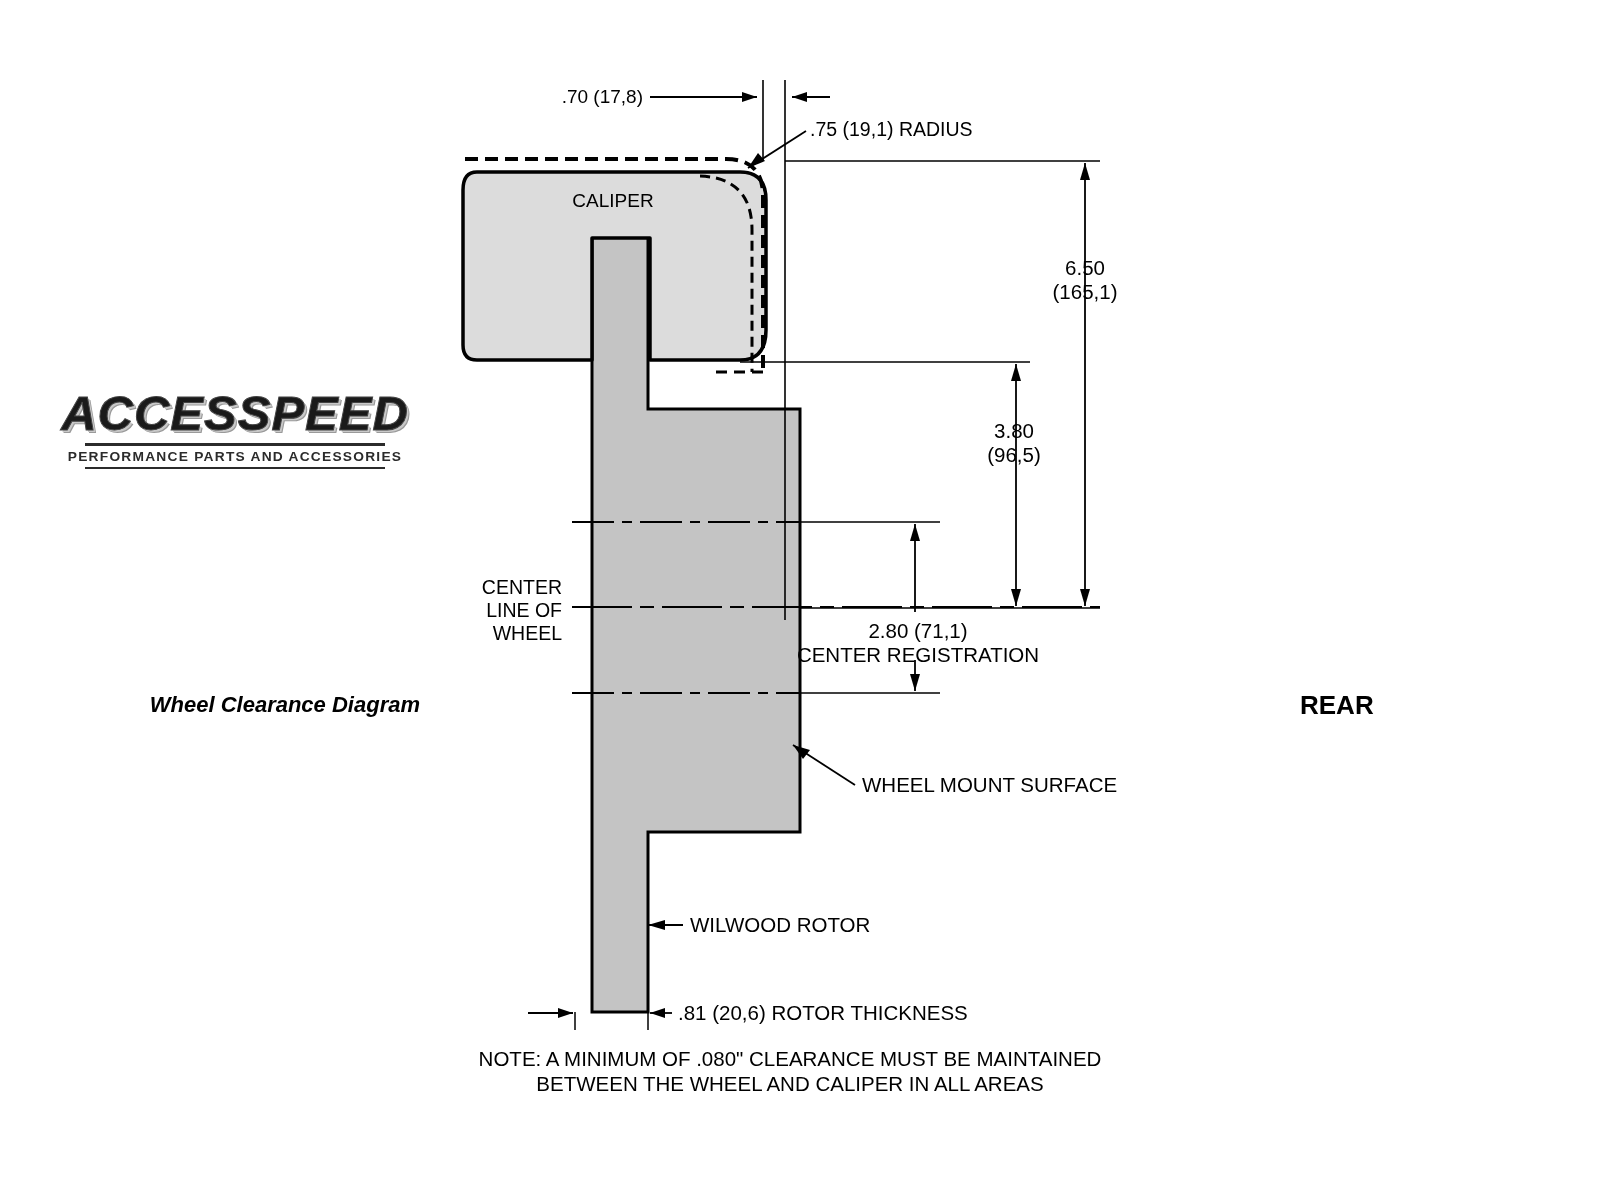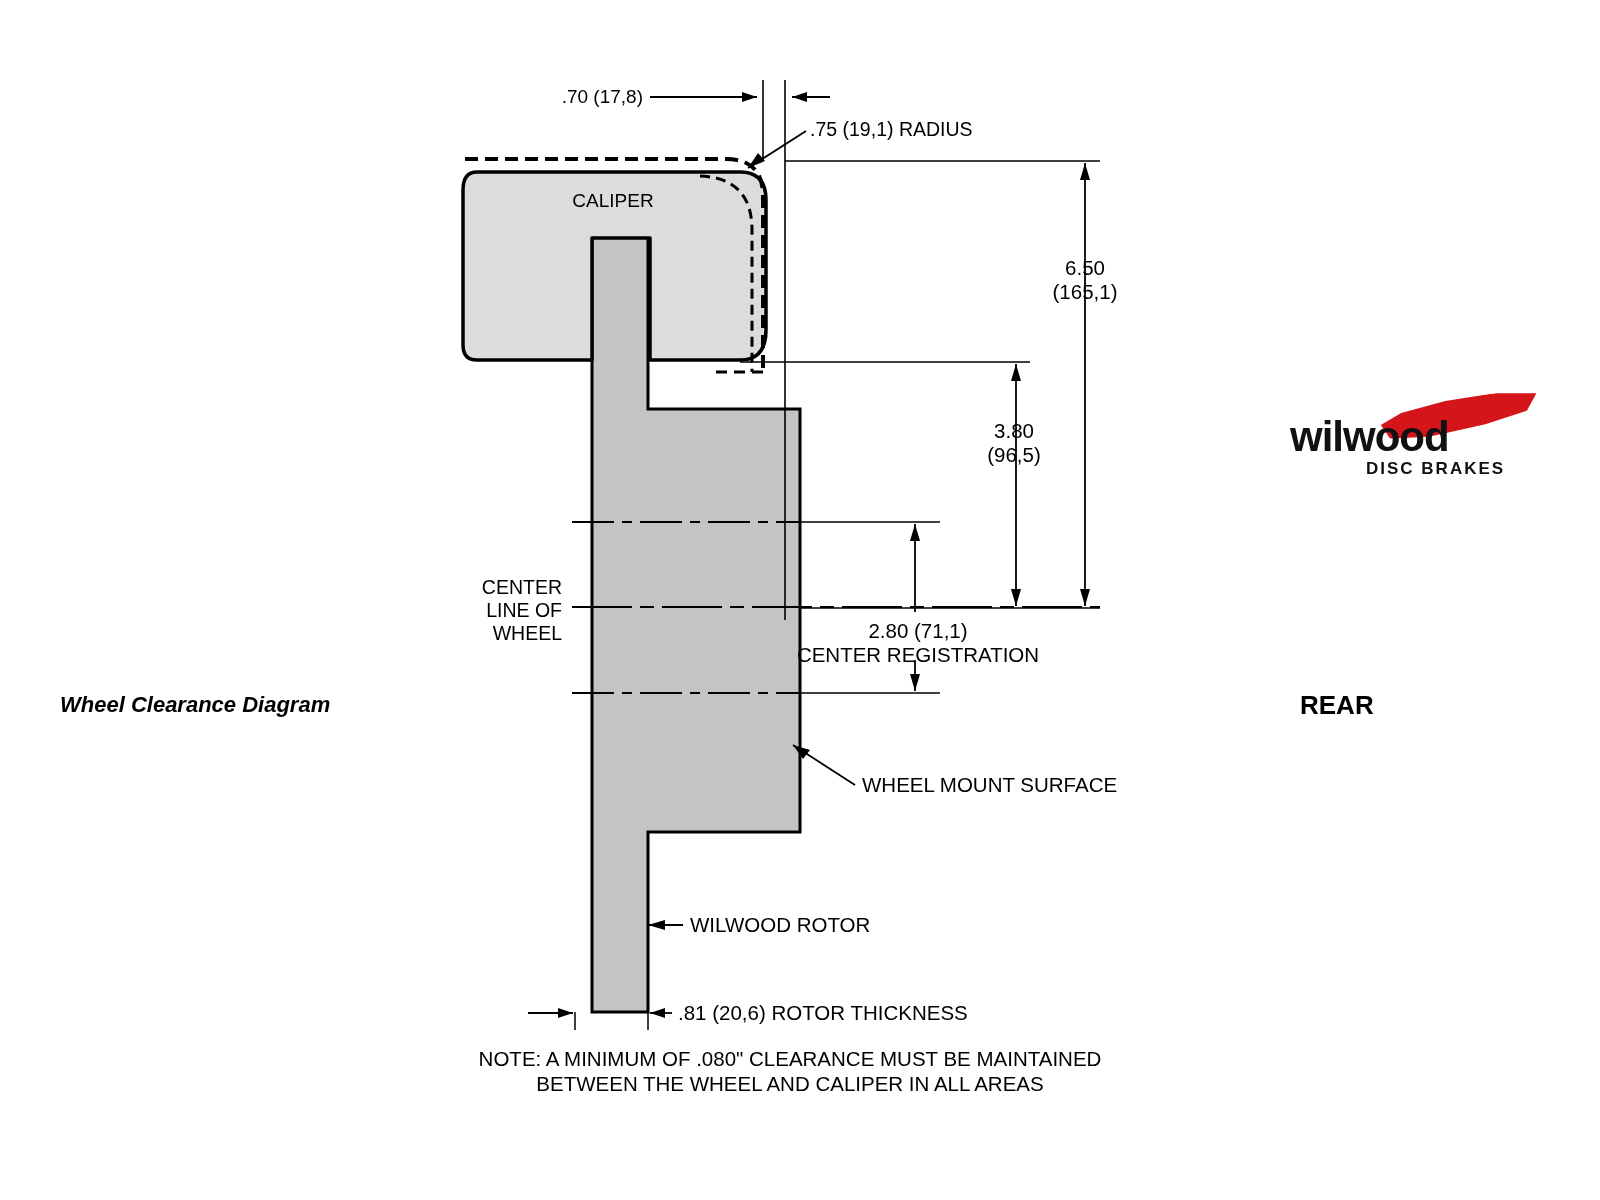--- a/index.html
+++ b/index.html
@@ -121,21 +121,21 @@
 
   
   .side-caption {
     position: absolute;
     font-family: "Liberation Sans", sans-serif;
   }
   #caption-left {
     left: 60px;
     top: 692px;
     width: 360px;
-    text-align: left;
+    text-align: right;
     font-size: 22px;
     font-weight: bold;
     font-style: italic;
   }
   #caption-right {
     left: 1300px;
     top: 690px;
     width: 230px;
     text-align: left;
     font-size: 26px;
@@ -268,23 +268,24 @@
       <text class="txt" x="678" y="1020" font-size="20.5" text-anchor="start">.81 (20,6) ROTOR THICKNESS</text>
     </g>
 
     <g>
       <text class="txt" x="790" y="1066" font-size="20.5" text-anchor="middle">NOTE: A MINIMUM OF .080" CLEARANCE MUST BE MAINTAINED</text>
       <text class="txt" x="790" y="1091" font-size="20.5" text-anchor="middle">BETWEEN THE WHEEL AND CALIPER IN ALL AREAS</text>
     </g>
 
   </svg>
 
-
-  <div id="wilwood-logo">
-    <div class="ww-swoosh"></div>
-    <div class="ww-main">wilwood</div>
-    <div class="ww-sub">DISC BRAKES</div>
+  <div id="accesspeed-logo">
+    <div class="ap-main">ACCESSPEED</div>
+    <div class="ap-bar"></div>
+    <div class="ap-sub">PERFORMANCE PARTS AND ACCESSORIES</div>
+    <div class="ap-bar2"></div>
   </div>
+
 
   <div class="side-caption" id="caption-left">Wheel Clearance Diagram</div>
   <div class="side-caption" id="caption-right">REAR</div>
 
 </div>
 
 </body></html>

